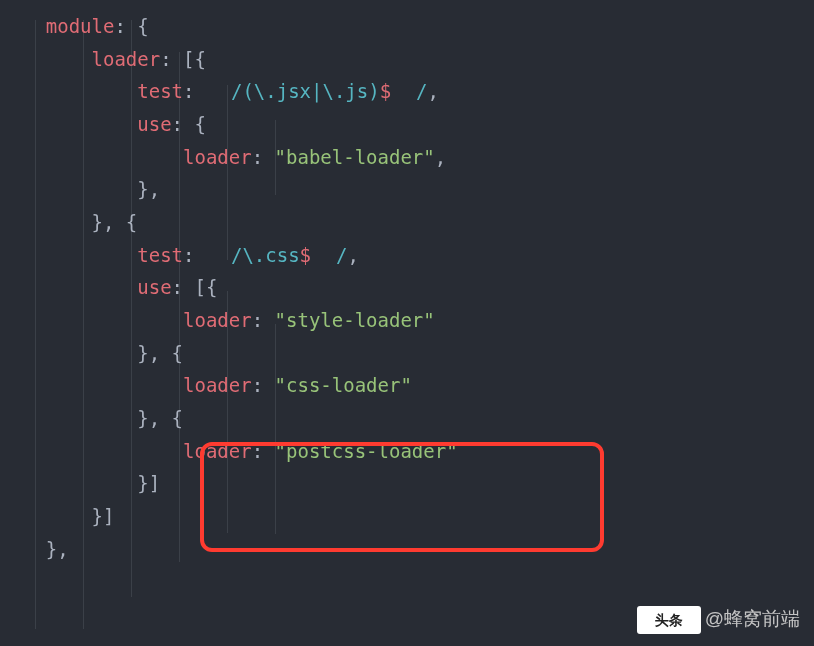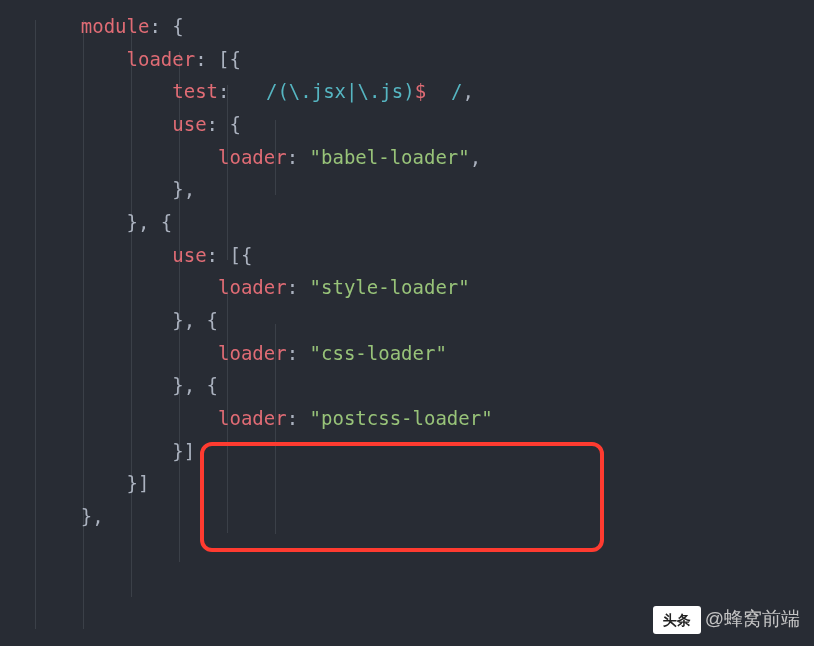--- a/index.html
+++ b/index.html
@@ -14,21 +14,20 @@
       line-height: 1.72;
       color: #abb2bf;
       padding: 10px 0;
       width: 814px;
       height: 646px;
       overflow: hidden;
       position: relative;
     }
     .code-container {
       position: relative;
-      padding-left: 35px;
     }
     .line {
       white-space: pre;
       position: relative;
     }
     .guides {
       position: absolute;
       left: 35px;
       top: 10px;
       bottom: 10px;
@@ -60,21 +59,21 @@
       display: flex;
       align-items: center;
       gap: 4px;
       font-family: -apple-system, BlinkMacSystemFont, 'PingFang SC', sans-serif;
     }
     .watermark-badge {
       background: #fff;
       color: #222;
       font-weight: 600;
       font-size: 14px;
-      padding: 2px 10px;
+      padding: 2px 18px;
       border-radius: 3px;
     }
     .watermark-text {
       color: #c4c4c4;
       font-size: 19px;
     }
   </style>
 </head>
 <body>
 
@@ -99,20 +98,21 @@
 
   <div class="line">            <span class="key">use</span><span class="punct">: {</span></div>
 
   <div class="line">                <span class="key">loader</span><span class="punct">: </span><span class="string">"babel-loader"</span><span class="punct">,</span></div>
 
   <div class="line">            <span class="punct">},</span></div>
 
 
   <div class="line">        <span class="punct">}, {</span></div>
 
+  <div class="line">            <span class="key">test</span><span class="punct">: </span><span class="regex">/\.css</span><span class="regex-end">$</span><span class="regex">/</span><span class="punct">,</span></div>
 
   <div class="line">            <span class="key">use</span><span class="punct">: [{</span></div>
 
   <div class="line">                <span class="key">loader</span><span class="punct">: </span><span class="string">"style-loader"</span></div>
 
   <div class="line">            <span class="punct">}, {</span></div>
 
   <div class="line">                <span class="key">loader</span><span class="punct">: </span><span class="string">"css-loader"</span></div>
 
   <div class="line">            <span class="punct">}, {</span></div>

